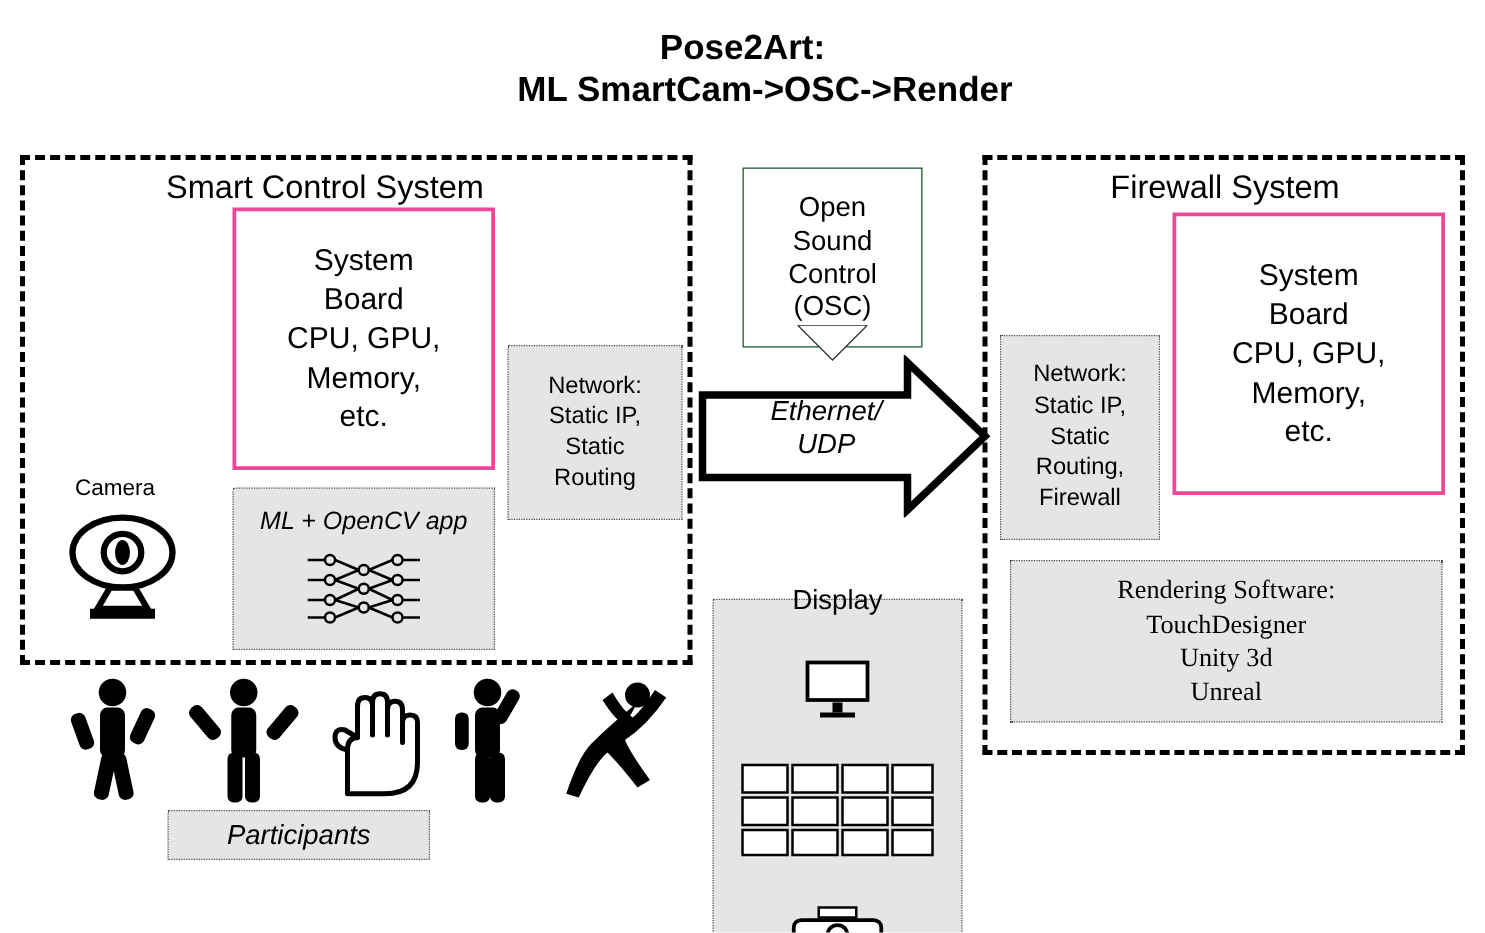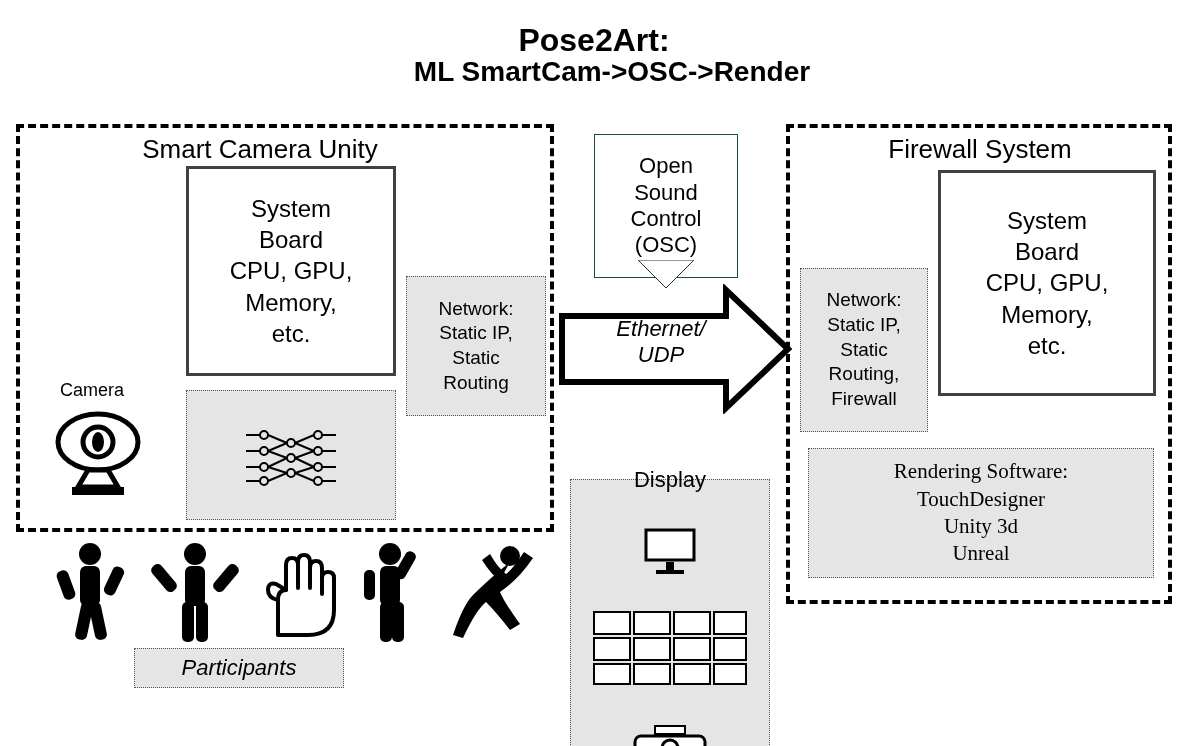--- a/index.html
+++ b/index.html
@@ -16,21 +16,21 @@
     left: 0; right: 0;
     text-align: center;
     font-weight: bold;
   }
   .dashed-box {
     position: absolute;
     border: 4px dashed #000;
   }
   .solid-box {
     position: absolute;
-    border: 3px solid #404040;
+    border: 3px solid #ec4899;
     background: #fff;
     text-align: center;
     display: flex;
     align-items: center;
     justify-content: center;
     flex-direction: column;
     font-size: 24px;
     line-height: 1.3;
   }
   .dotted-box {
@@ -68,44 +68,45 @@
     position: absolute;
     font-size: 26px;
     text-align: center;
   }
   .icon-wrap { position: absolute; }
   svg { display: block; }
 </style>
 </head>
 <body>
 
-<div class="title" style="top:22px; font-size:32px;">Pose2Art:</div>
+<div class="title" style="top:22px; font-size:28px;">Pose2Art:</div>
 <div class="title" style="top:56px; font-size:28px;margin-left:36px;">ML SmartCam-&gt;OSC-&gt;Render</div>
 
 <div class="dashed-box" style="left:16px; top:124px; width:538px; height:408px;"></div>
-<div class="section-title" style="left:100px; top:134px; width:320px;">Smart Camera Unity</div>
+<div class="section-title" style="left:100px; top:134px; width:320px;">Smart Control System</div>
 
 <div class="solid-box" style="left:186px; top:166px; width:210px; height:210px; white-space:pre-line;">System
 Board
 CPU, GPU,
 Memory,
 etc.</div>
 
 <div class="label" style="left:60px; top:380px; font-size:18px;">Camera</div>
 <div class="icon-wrap" style="left:48px; top:402px;">
   <svg width="100" height="100" viewBox="0 0 100 100">
     <ellipse cx="50" cy="40" rx="40" ry="28" fill="#fff" stroke="#000" stroke-width="5"></ellipse>
     <circle cx="50" cy="40" r="15" fill="#fff" stroke="#000" stroke-width="5"></circle>
     <ellipse cx="50" cy="40" rx="6" ry="10" fill="#000"></ellipse>
     <path d="M40 68 L60 68 L70 85 L30 85 Z" fill="#fff" stroke="#000" stroke-width="5"></path>
     <rect x="24" y="85" width="52" height="8" fill="#000"></rect>
   </svg>
 </div>
 
 <div class="dotted-box" style="left:186px; top:390px; width:210px; height:130px;">
+  <div style="font-style:italic; font-size:20px;">ML + OpenCV app</div>
   <div style="margin-top:6px;">
     <svg width="90" height="70" viewBox="0 0 90 70">
       <g stroke="#000" stroke-width="2" fill="none">
         <circle cx="18" cy="12" r="4"></circle>
           <circle cx="18" cy="28" r="4"></circle>
           <circle cx="18" cy="44" r="4"></circle>
           <circle cx="18" cy="58" r="4"></circle>
         <circle cx="45" cy="20" r="4"></circle>
           <circle cx="45" cy="35" r="4"></circle>
           <circle cx="45" cy="50" r="4"></circle>

